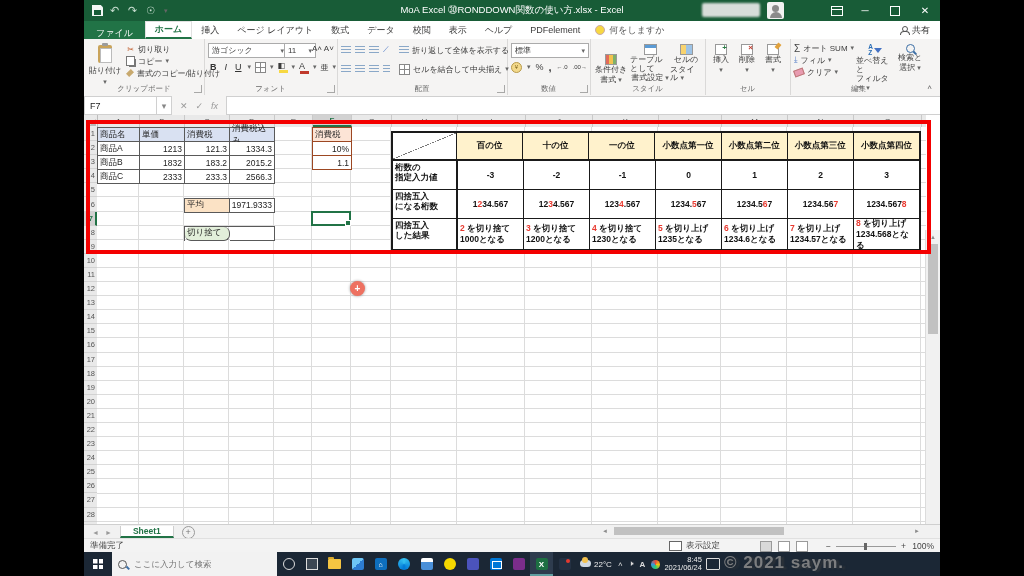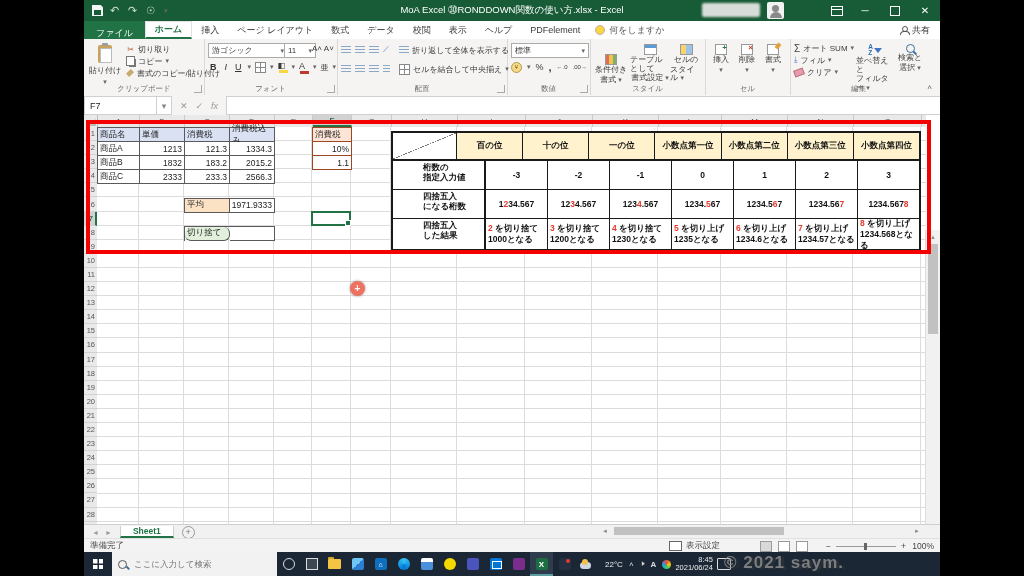--- a/index.html
+++ b/index.html
@@ -117,21 +117,21 @@
   .selcell:after{content:"";position:absolute;right:-2px;bottom:-2px;width:4px;height:4px;background:#217346;border:1px solid #fff;}
 
   
   .bt{position:absolute;left:294px;top:4px;width:530px;border:2px solid #1a1a1a;background:#fff;font-size:8.5px;color:#111;box-sizing:border-box;}
   .bt-row{display:flex;}
   .bt-label{width:64px;flex:0 0 64px;border-right:1.5px solid #1a1a1a;padding:1px 2px;line-height:10px;font-weight:600;box-sizing:border-box;}
   .bt-hrow{height:26px;border-bottom:2px solid #1a1a1a;}
   .bt-hrow .bt-label{background:linear-gradient(to bottom right,transparent 49.3%,#777 49.3% 50.7%,transparent 50.7%);}
   .bt-h{flex:1;background:#FFF2CC;border-left:1.5px solid #1a1a1a;display:flex;align-items:center;justify-content:center;font-weight:bold;}
   .bt-h:first-of-type{border-left:0;}
-  .bt-brow{height:28px;border-bottom:1px solid #1a1a1a;padding-left:28px;}
+  .bt-brow{height:28px;border-bottom:1px solid #1a1a1a;}
   .bt-brow:last-child{border-bottom:0;height:30px;}
   .bt-c{flex:1;border-left:1px solid #1a1a1a;display:flex;align-items:center;justify-content:center;font-weight:bold;}
   .bt-c.res{flex-direction:column;align-items:flex-start;justify-content:center;padding:0 2px;line-height:11px;font-weight:600;}
   .redch{color:#E8392F;}
 
   
   .redrect{position:absolute;left:2px;top:120px;width:845px;height:134px;border:4px solid #F40000;box-sizing:border-box;z-index:40;pointer-events:none;}
   .cursor{position:absolute;left:266px;top:281px;width:15px;height:15px;border-radius:50%;background:#EE7161;box-shadow:0 0 3px rgba(0,0,0,.4);z-index:60;display:flex;align-items:center;justify-content:center;color:#fff;font-size:10px;font-weight:bold;}
 
   
@@ -179,21 +179,21 @@
   .edge{border-radius:50%;background:conic-gradient(#35c1f1,#0078d7,#35c1f1);}
   .note{background:linear-gradient(#fff 0 30%,#4a90d9 30%);}
   .ycirc{border-radius:50%;background:#f5d800;}
   .teams{background:#4b53bc;}
   .mail{background:#0078d7;position:relative;}
   .mail:after{content:"";position:absolute;left:2px;top:3px;width:8px;height:6px;border:1px solid #fff;}
   .purp{background:#7b2d8b;}
   .excel{background:#1d6f42;color:#fff;font-size:8px;font-weight:bold;display:flex;align-items:center;justify-content:center;}
   .recorder{background:#233042;position:relative;}
   .recorder:after{content:"";position:absolute;right:1px;top:1px;width:4px;height:4px;border-radius:50%;background:#e4392f;}
-  .weather{display:flex;align-items:flex-end;gap:14px;color:#eee;font-size:8px;padding:0 4px;}
+  .weather{display:flex;align-items:flex-start;gap:3px;color:#eee;font-size:8px;padding:0 4px;}
   .cloud{width:11px;height:7px;background:#cfd8e3;border-radius:5px;position:relative;}
   .cloud:before{content:"";position:absolute;left:2px;top:-3px;width:6px;height:6px;border-radius:50%;background:#f2c14e;}
   .tray{display:flex;align-items:center;gap:6px;color:#ddd;font-size:8px;margin-left:2px;}
   .clock{color:#eee;font-size:7.5px;line-height:8.5px;text-align:right;padding:0 4px;}
   .action{width:12px;height:10px;border:1px solid #ddd;border-radius:1px;position:relative;margin-right:6px;}
   .bluedot{width:9px;height:9px;border-radius:50%;background:conic-gradient(#e74c3c,#f1c40f,#2ecc71,#3498db,#e74c3c);}
   .watermark{position:absolute;left:640px;top:553px;z-index:70;font-size:17px;font-weight:bold;color:rgba(140,140,140,.85);text-shadow:3px 1px 2px rgba(60,60,60,.6);letter-spacing:1px;pointer-events:none;}
 </style>
 </head>
 <body>

